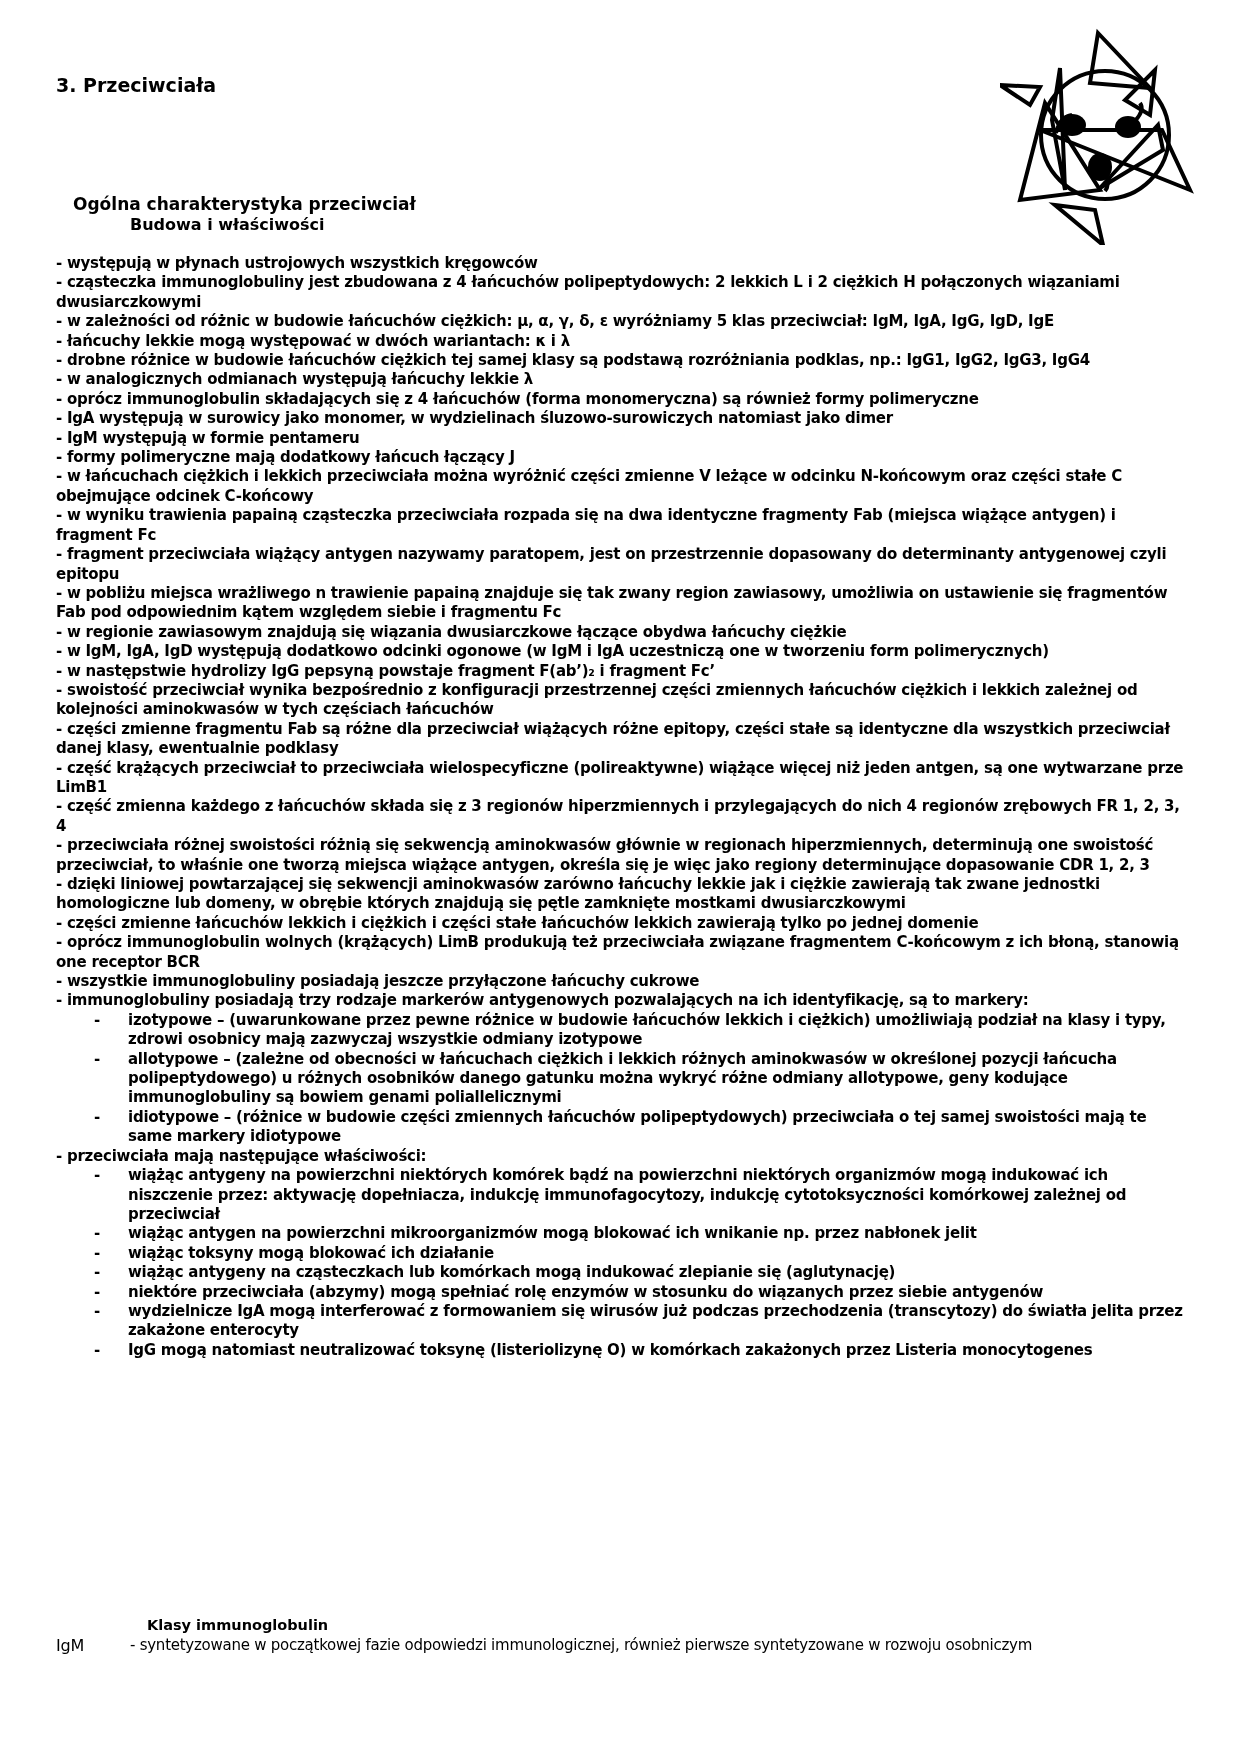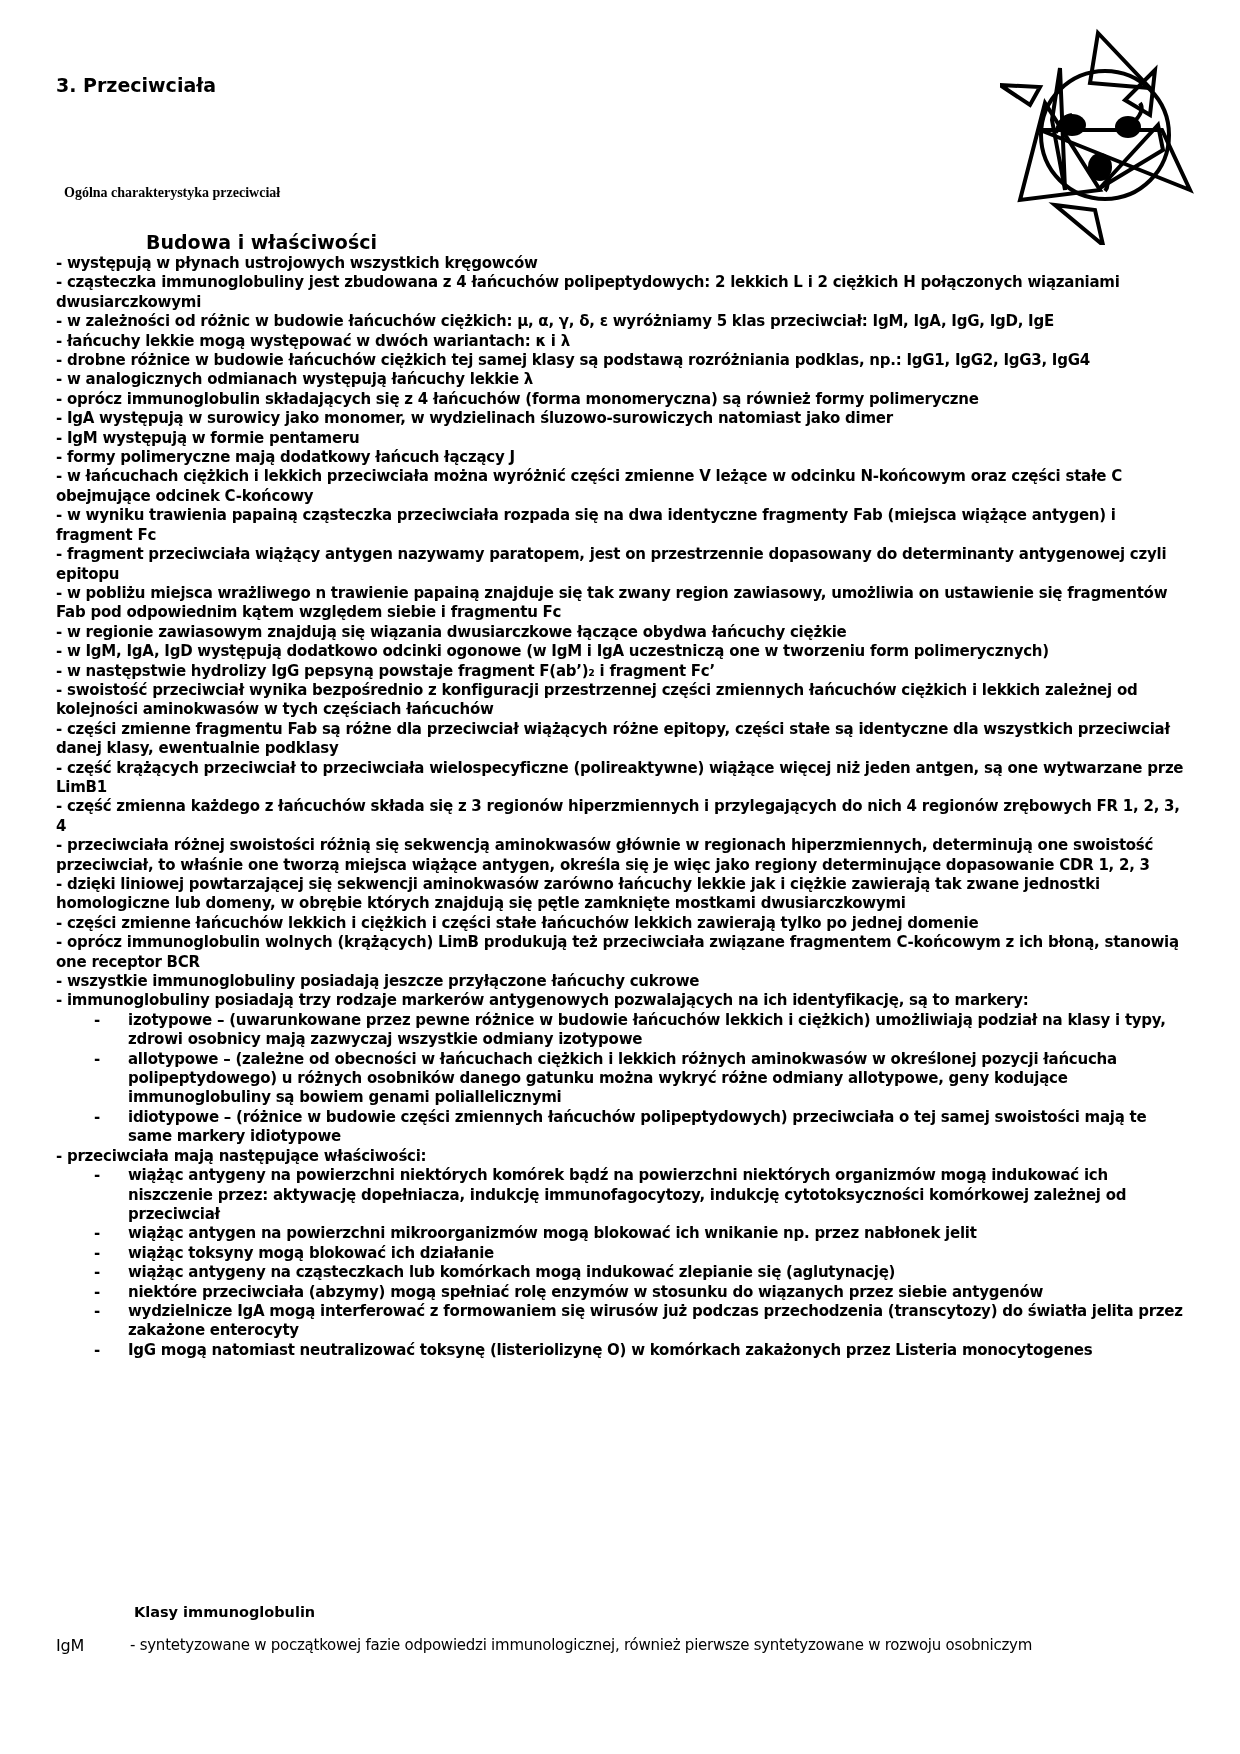--- a/index.html
+++ b/index.html
@@ -1,29 +1,29 @@
 <!DOCTYPE html>
 <html><head>
 <meta charset="utf-8">
 <style>
   html, body { margin: 0; padding: 0; background: #ffffff; }
   body { width: 1240px; height: 1754px; position: relative; overflow: hidden;
          font-family: "DejaVu Sans", sans-serif; color: #000; }
   .page { position: absolute; left: 0; top: 0; width: 1189px; height: 1754px; }
   .title { position: absolute; left: 56px; top: 74px; font-size: 19px; font-weight: bold; margin: 0; }
-  .h2 { position: absolute; left: 56px; top: 177px; font-size: 14px; font-weight: bold; margin: 8px; font-family: Liberation Serif, serif; }
-  .h3 { position: absolute; left: 130px; top: 215px; font-size: 19px; font-weight: bold; margin: 16px; }
+  .h2 { position: absolute; left: 56px; top: 177px; font-size: 17px; font-weight: bold; margin: 17px; }
+  .h3 { position: absolute; left: 130px; top: 215px; font-size: 16px; font-weight: bold; margin: 0; }
   .logo { position: absolute; left: 1000px; top: 25px; width: 210px; height: 220px; }
   .body-text { position: absolute; left: 56px; top: 254px; width: 1130px;
                font-size: 15px; line-height: 19.4px; font-weight: bold; letter-spacing: -0.25px; }
   .line { margin: 0; white-space: normal; }
   .sub { display: flex; margin: 0; }
   .sub .dash { width: 72px; flex: 0 0 72px; padding-left: 38px; box-sizing: border-box; }
   .sub .txt { flex: 1; }
-  .h3b { position: absolute; left: 130px; top: 1600px; font-size: 14.5px; font-weight: bold; margin: 4px; }
+  .h3b { position: absolute; left: 130px; top: 1600px; font-size: 14.5px; font-weight: bold; margin: 17px; }
   .class-row { position: absolute; left: 56px; top: 1636px; width: 1130px; display: flex;
                font-size: 15px; font-weight: normal; letter-spacing: -0.25px; }
   .class-row .cls { width: 74px; flex: 0 0 74px; font-size: 16px; }
 </style>
 </head>
 <body>
 
 <div class="page">
   <h1 class="title">3. Przeciwciała</h1>
 

